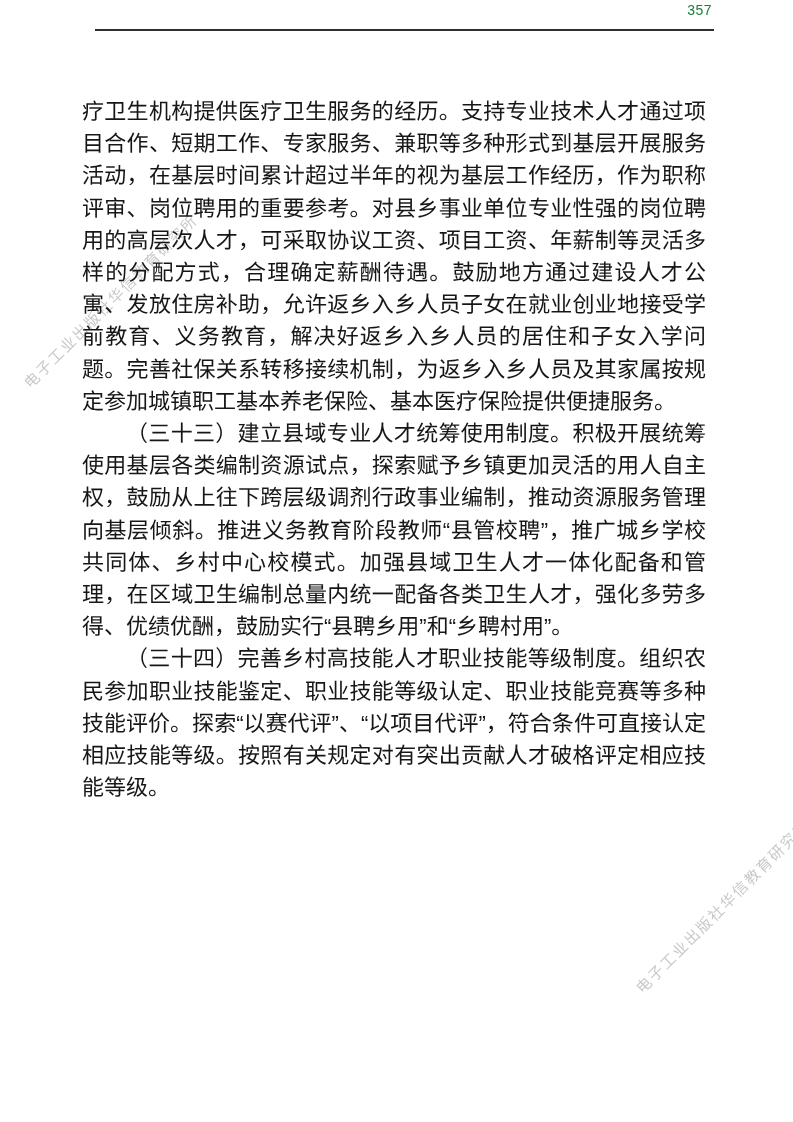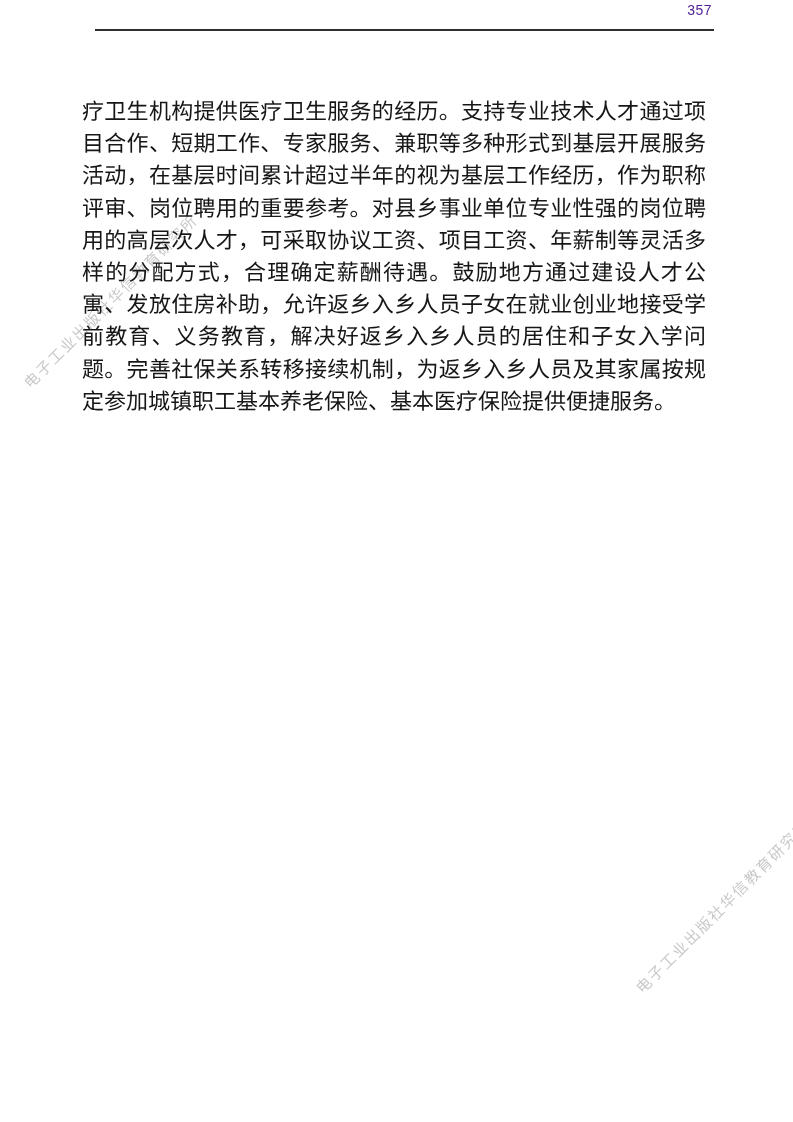--- a/index.html
+++ b/index.html
@@ -13,21 +13,21 @@
     height: 1122px;
     background: #ffffff;
     overflow: hidden;
     font-family: "Liberation Sans", sans-serif;
   }
   .page-number {
     position: absolute;
     top: 2px;
     right: 81px;
     font-size: 14px;
-    color: #4c1d95;
+    color: #15803d;
     letter-spacing: 0.5px;
     text-align: right;
   }
   .header-rule {
     position: absolute;
     top: 29px;
     left: 95px;
     width: 619px;
     height: 2px;
     background: #2e2e2e;
@@ -80,15 +80,17 @@
   <div class="watermark watermark-left">电子工业出版社华信教育研究所</div>
 
   <div class="watermark watermark-right">电子工业出版社华信教育研究所</div>
 
   <span class="page-number">357</span>
 
   <div class="header-rule"></div>
 
   <div class="body-text">
     <p class="no-indent">疗卫生机构提供医疗卫生服务的经历。支持专业技术人才通过项目合作、短期工作、专家服务、兼职等多种形式到基层开展服务活动，在基层时间累计超过半年的视为基层工作经历，作为职称评审、岗位聘用的重要参考。对县乡事业单位专业性强的岗位聘用的高层次人才，可采取协议工资、项目工资、年薪制等灵活多样的分配方式，合理确定薪酬待遇。鼓励地方通过建设人才公寓、发放住房补助，允许返乡入乡人员子女在就业创业地接受学前教育、义务教育，解决好返乡入乡人员的居住和子女入学问题。完善社保关系转移接续机制，为返乡入乡人员及其家属按规定参加城镇职工基本养老保险、基本医疗保险提供便捷服务。</p>
+    <p>（三十三）建立县域专业人才统筹使用制度。积极开展统筹使用基层各类编制资源试点，探索赋予乡镇更加灵活的用人自主权，鼓励从上往下跨层级调剂行政事业编制，推动资源服务管理向基层倾斜。推进义务教育阶段教师“县管校聘”，推广城乡学校共同体、乡村中心校模式。加强县域卫生人才一体化配备和管理，在区域卫生编制总量内统一配备各类卫生人才，强化多劳多得、优绩优酬，鼓励实行“县聘乡用”和“乡聘村用”。</p>
+    <p>（三十四）完善乡村高技能人才职业技能等级制度。组织农民参加职业技能鉴定、职业技能等级认定、职业技能竞赛等多种技能评价。探索“以赛代评”、“以项目代评”，符合条件可直接认定相应技能等级。按照有关规定对有突出贡献人才破格评定相应技能等级。</p>
   </div>
 
 </div>
 
 </body></html>

